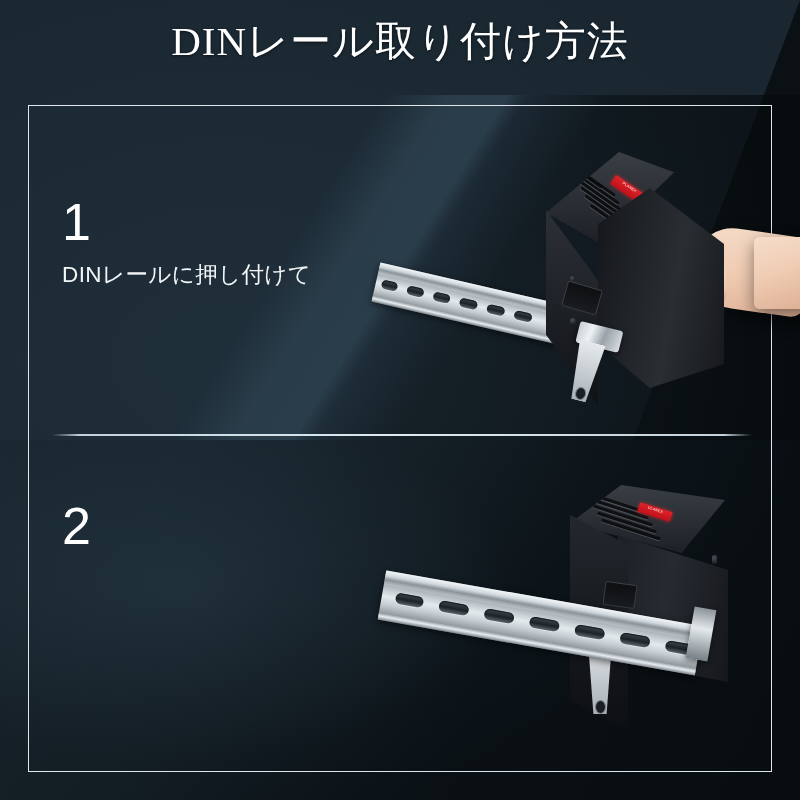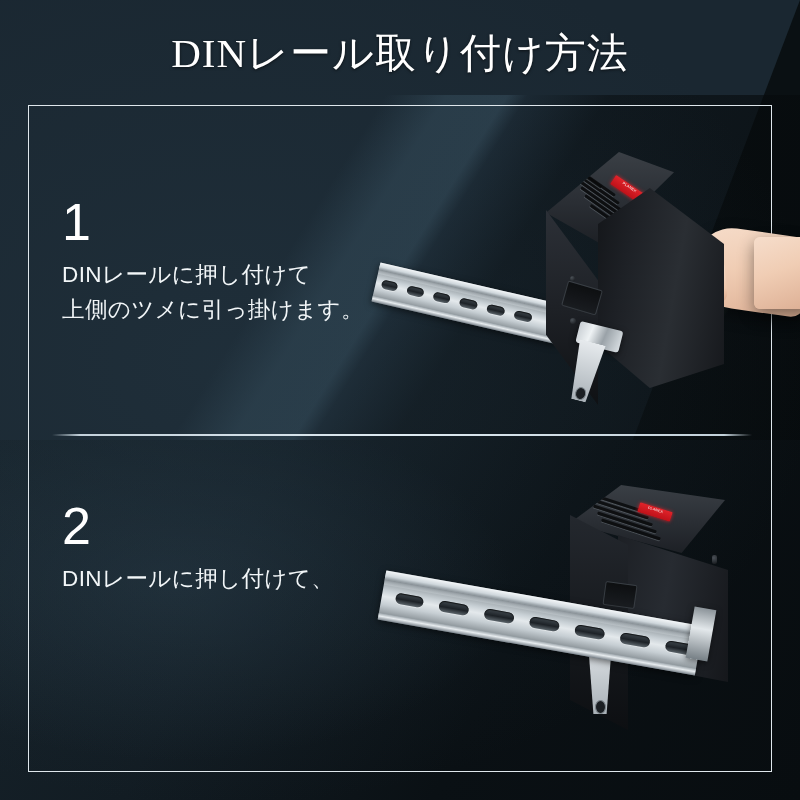--- a/index.html
+++ b/index.html
@@ -64,21 +64,21 @@
   }
   .bg-bottom-dark::after{
     content:"";
     position:absolute; inset:0;
     background: radial-gradient(60% 70% at 22% 40%, rgba(44,64,78,.45) 0%, rgba(0,0,0,0) 70%);
   }
 
   
   .title {
     position: absolute;
-    left: 0; top: 26px;
+    left: 0; top: 14px;
     width: 800px;
     text-align: center;
     font-family: "Liberation Serif", "DejaVu Serif", serif;
     font-size: 41px;
     letter-spacing: 1px;
     color: #ffffff;
     white-space: nowrap;
     text-shadow: 0 1px 3px rgba(0,0,0,.6);
   }
 
@@ -294,28 +294,26 @@
   <div class="title">DINレール取り付け方法</div>
 
   <div class="frame"></div>
 
   <div class="divider"></div>
 
   <div class="step" id="step1">
     <div class="step-num">1</div>
     <div class="step-lines">
       <div>DINレールに押し付けて</div>
-      <div>上側のツメに引っ掛けます。</div>
     </div>
   </div>
 
   <div class="step" id="step2">
     <div class="step-num">2</div>
     <div class="step-lines">
-      <div>DINレールに押し付けて、</div>
     </div>
   </div>
 
   <div class="illus" id="illus1" style="left:0;top:0;width:800px;height:440px;">
 
     <div class="rail" style="left:376px; top:262px; width:190px; height:40px; transform: rotate(13deg);">
       <div class="rail-body"></div>
       <div class="rail-lip-top"></div>
       <div class="rail-groove"></div>
       <div class="rail-lip-bot"></div>

